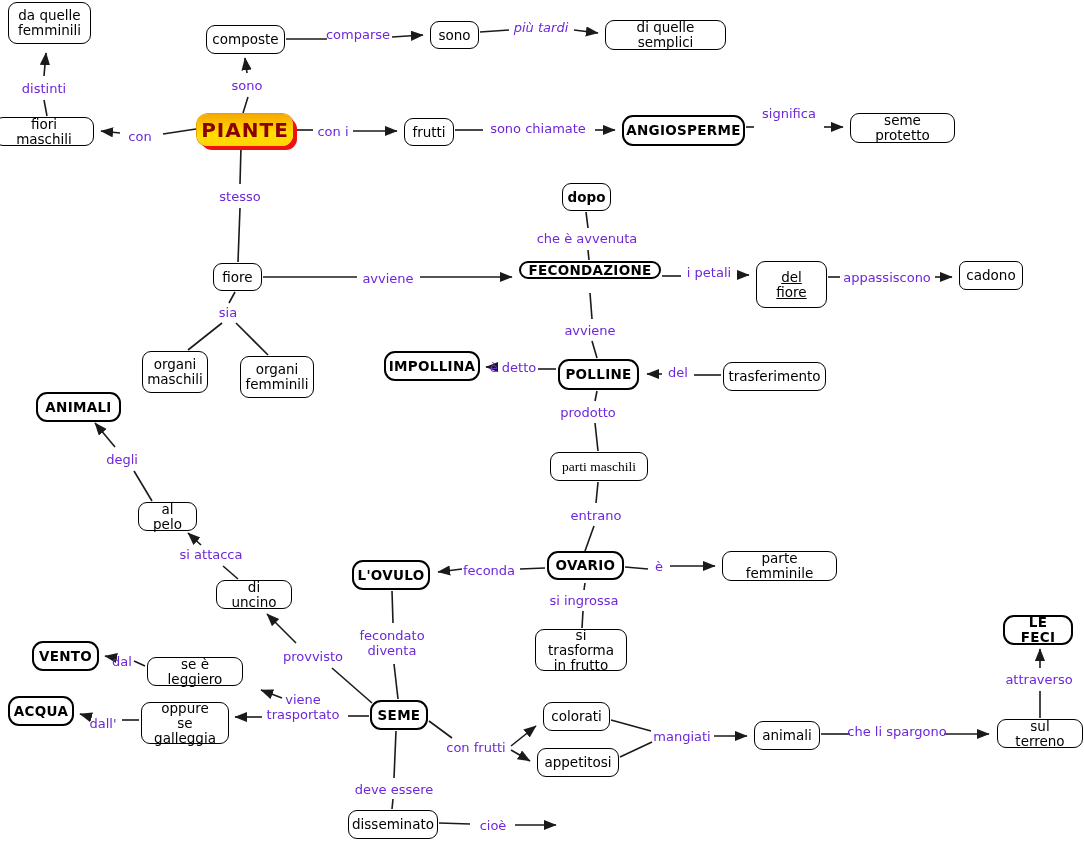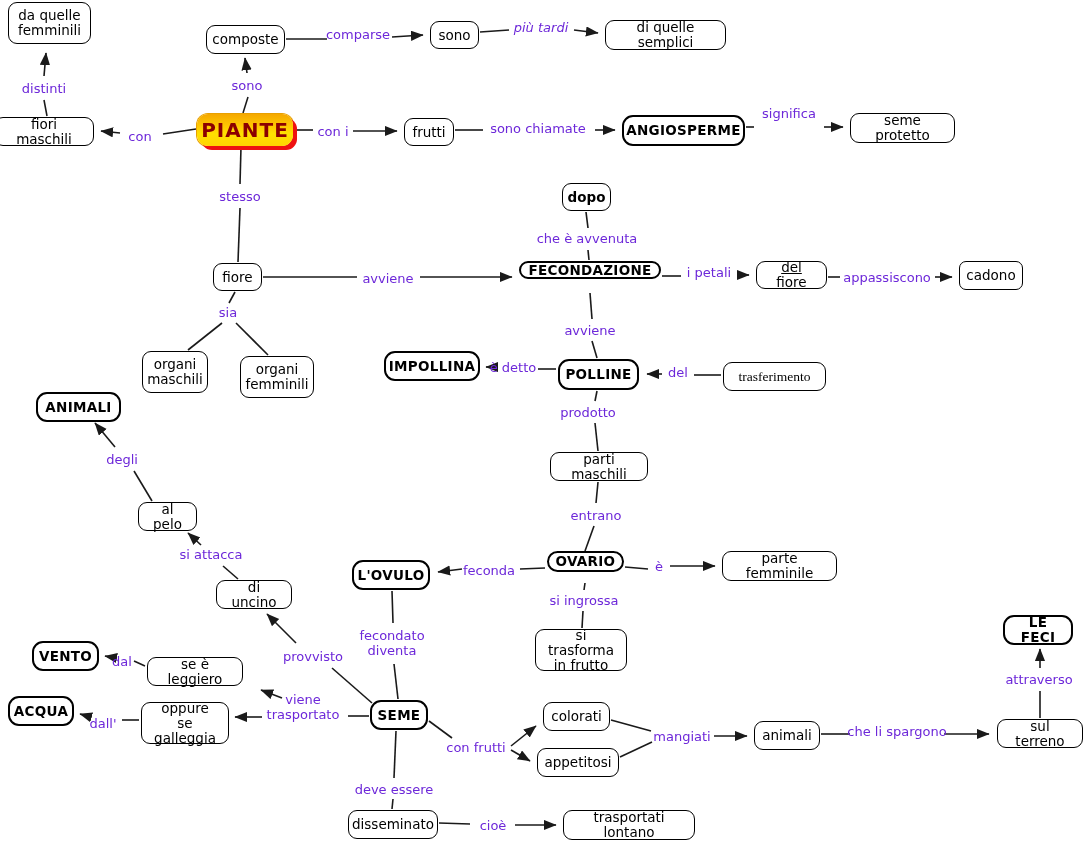--- a/index.html
+++ b/index.html
@@ -201,51 +201,50 @@
   <div class="node-box" style="left:206px;top:25px;width:79px;height:29px;">composte</div>
   <div class="node-box" style="left:430px;top:21px;width:49px;height:28px;">sono</div>
   <div class="node-box" style="left:605px;top:20px;width:121px;height:30px;">di quelle semplici</div>
   <div class="node-box" style="left:-6px;top:117px;width:100px;height:29px;">fiori maschili</div>
   <div class="node-box" style="left:404px;top:118px;width:50px;height:28px;">frutti</div>
   <div class="node-box bold" style="left:622px;top:115px;width:123px;height:31px;">ANGIOSPERME</div>
   <div class="node-box" style="left:850px;top:113px;width:105px;height:30px;">seme protetto</div>
   <div class="node-box" style="left:562px;top:183px;width:49px;height:28px;font-weight:bold;">dopo</div>
   <div class="node-box" style="left:213px;top:263px;width:49px;height:28px;">fiore</div>
   <div class="node-box bold" style="left:519px;top:261px;width:142px;height:18px;">FECONDAZIONE</div>
-  <div class="node-box" style="left:756px;top:261px;width:71px;height:28px;text-decoration:underline;">del fiore</div>
+  <div class="node-box" style="left:756px;top:261px;width:71px;height:47px;text-decoration:underline;">del fiore</div>
   <div class="node-box" style="left:959px;top:261px;width:64px;height:29px;border-radius:7px;">cadono</div>
   <div class="node-box bold" style="left:384px;top:351px;width:96px;height:30px;text-align:center;">IMPOLLINA</div>
   <div class="node-box bold" style="left:558px;top:359px;width:81px;height:31px;">POLLINE</div>
-  <div class="node-box" style="left:723px;top:362px;width:103px;height:29px;font-family:Liberation Serif, serif;">trasferimento</div>
+  <div class="node-box" style="left:723px;top:362px;width:103px;height:29px;">trasferimento</div>
   <div class="node-box" style="left:142px;top:351px;width:66px;height:42px;">organi
 maschili</div>
   <div class="node-box" style="left:240px;top:356px;width:74px;height:42px;">organi
 femminili</div>
   <div class="node-box bold" style="left:36px;top:392px;width:85px;height:30px;">ANIMALI</div>
-  <div class="node-box" style="left:550px;top:452px;width:98px;height:29px;">parti maschili</div>
+  <div class="node-box" style="left:550px;top:452px;width:98px;height:29px;font-family:Liberation Serif, serif;">parti maschili</div>
   <div class="node-box" style="left:138px;top:502px;width:59px;height:29px;">al pelo</div>
   <div class="node-box bold" style="left:352px;top:560px;width:78px;height:30px;">L'OVULO</div>
-  <div class="node-box bold" style="left:547px;top:551px;width:77px;height:21px;">OVARIO</div>
+  <div class="node-box bold" style="left:547px;top:551px;width:77px;height:29px;">OVARIO</div>
   <div class="node-box" style="left:722px;top:551px;width:115px;height:30px;">parte femminile</div>
   <div class="node-box" style="left:216px;top:580px;width:76px;height:29px;">di uncino</div>
   <div class="node-box" style="left:535px;top:629px;width:92px;height:42px;">si trasforma
 in frutto</div>
   <div class="node-box bold" style="left:1003px;top:615px;width:70px;height:30px;">LE FECI</div>
   <div class="node-box bold" style="left:32px;top:641px;width:67px;height:30px;">VENTO</div>
   <div class="node-box" style="left:147px;top:657px;width:96px;height:29px;">se è leggiero</div>
   <div class="node-box bold" style="left:8px;top:696px;width:66px;height:30px;">ACQUA</div>
   <div class="node-box" style="left:141px;top:702px;width:88px;height:42px;">oppure
 se galleggia</div>
   <div class="node-box bold" style="left:370px;top:700px;width:58px;height:30px;">SEME</div>
   <div class="node-box" style="left:543px;top:702px;width:67px;height:29px;">colorati</div>
   <div class="node-box" style="left:537px;top:748px;width:82px;height:29px;">appetitosi</div>
   <div class="node-box" style="left:754px;top:721px;width:66px;height:29px;">animali</div>
   <div class="node-box" style="left:997px;top:719px;width:86px;height:29px;">sul terreno</div>
   <div class="node-box" style="left:348px;top:810px;width:90px;height:29px;">disseminato</div>
-  <div class="node-box" style="left:563px;top:810px;width:132px;height:30px;">trasportati lontano</div>
 
   <div class="edge-label" style="left:358px;top:34px;">comparse</div>
   <div class="edge-label" style="left:541px;top:27px;font-style:italic;">più tardi</div>
   <div class="edge-label" style="left:44px;top:88px;">distinti</div>
   <div class="edge-label" style="left:247px;top:85px;">sono</div>
   <div class="edge-label" style="left:140px;top:136px;">con</div>
   <div class="edge-label" style="left:333px;top:131px;">con i</div>
   <div class="edge-label" style="left:538px;top:128px;">sono chiamate</div>
   <div class="edge-label" style="left:789px;top:113px;">significa</div>
   <div class="edge-label" style="left:240px;top:196px;">stesso</div>

